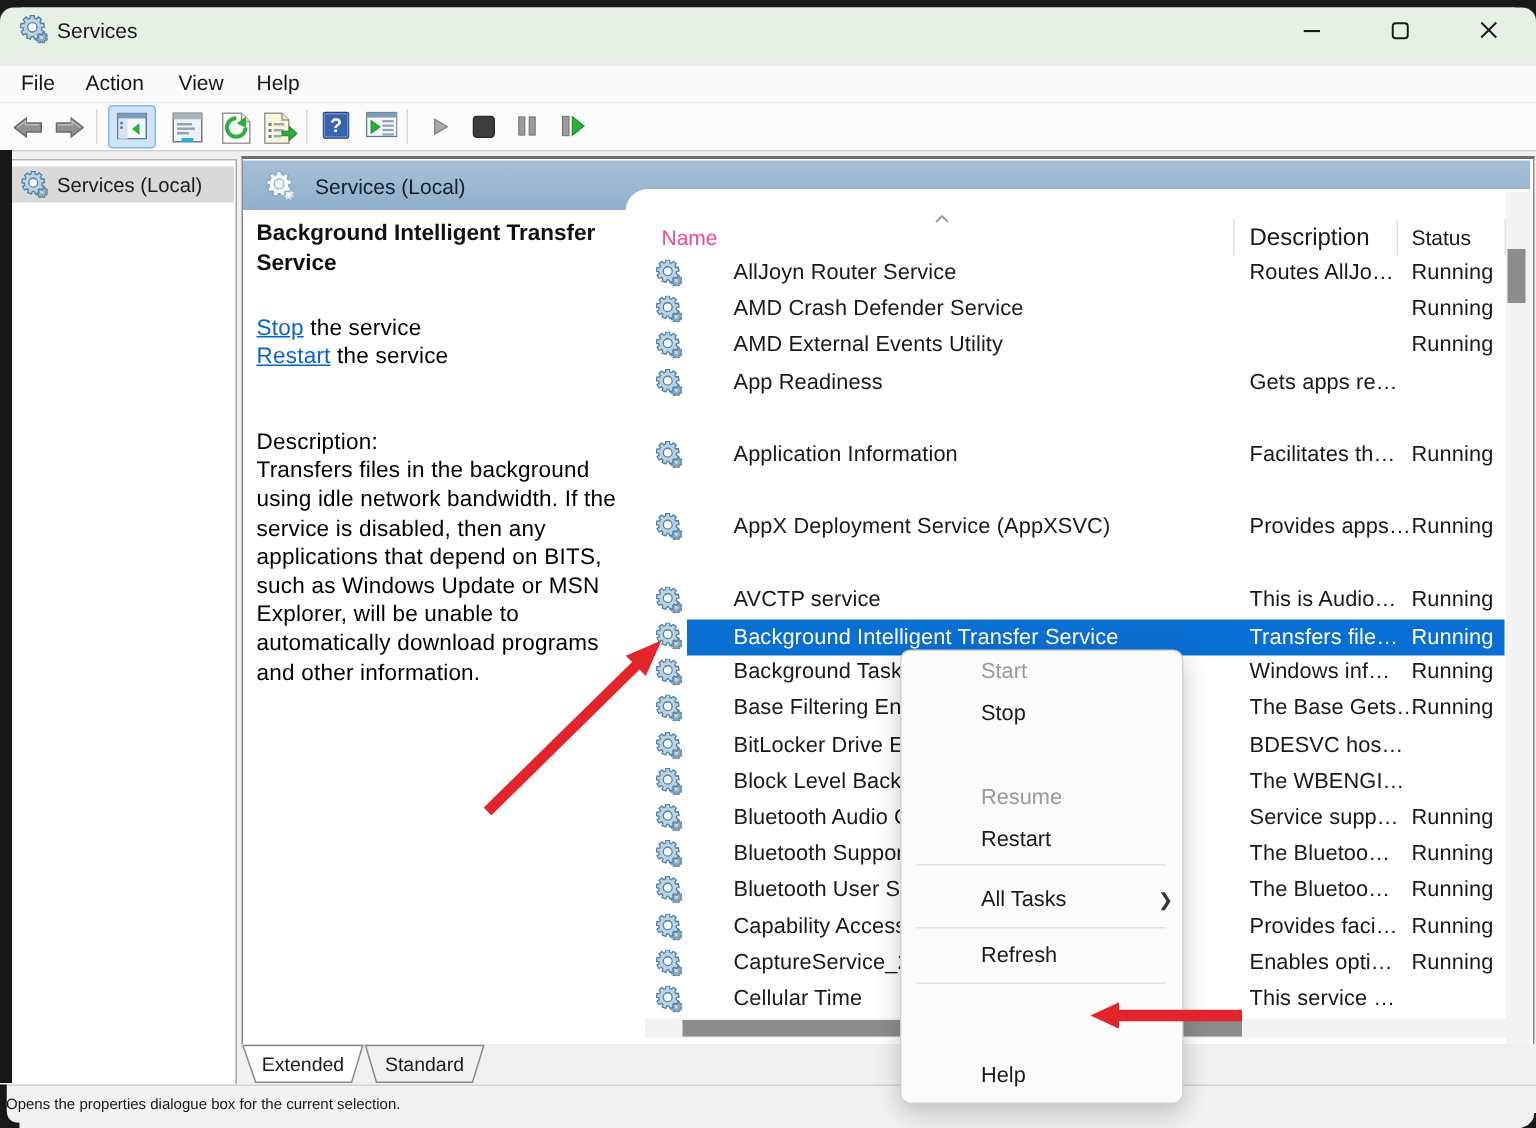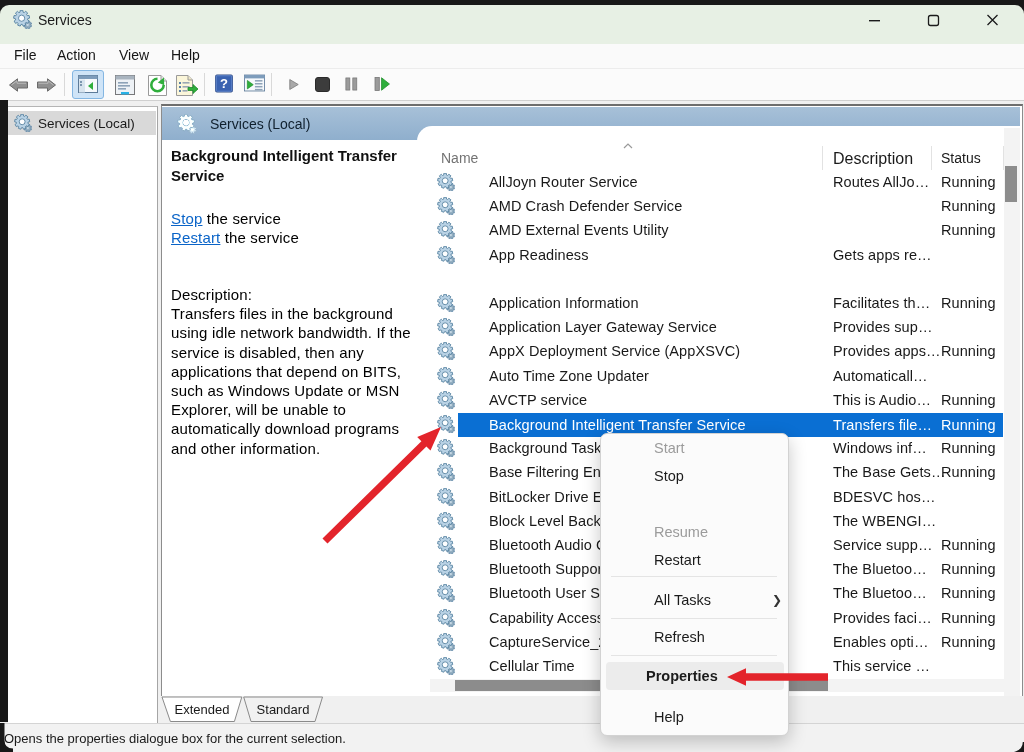--- a/index.html
+++ b/index.html
@@ -25,21 +25,21 @@
   #rpane{left:161px;top:104px;width:860px;height:592px;background:#ffffff;
          border-top:2px solid #6e6e6e;border-left:1px solid #8c8c8c;border-right:1px solid #8c8c8c;border-bottom:1px solid #8c8c8c;}
   #band{left:0;top:1px;width:858px;height:33px;background:linear-gradient(#a7c0d8,#8fafcd);}
   #bandlabel{left:48px;top:10px;font-size:14px;color:#10202e;}
   #whitebox{left:255px;top:20px;width:603px;height:550px;background:#ffffff;border-top-left-radius:15px;}
   #dtitle{left:9px;top:40px;width:262px;font-size:15px;font-weight:bold;color:#111;line-height:20px;}
   #dlinks{left:9px;top:103px;font-size:15px;letter-spacing:0.15px;line-height:19px;}
   #dtext{left:9px;top:179px;font-size:15px;letter-spacing:0.15px;line-height:19.2px;}
   a.lnk{color:#0a64c8;text-decoration:underline;}
   
-  #hdr-name{left:279px;top:44px;font-size:14px;color:#737373;}
+  #hdr-name{left:279px;top:44px;font-size:14px;color:#ec4899;}
   #hdr-desc{left:671px;top:44px;font-size:16px;color:#1a1a1a;}
   #hdr-status{left:779px;top:44px;font-size:14px;color:#1a1a1a;}
   .hsep{position:absolute;top:40px;width:1px;height:24px;background:#e2e2e2;}
   #rows{left:0px;top:64px;width:858px;height:513px;overflow:hidden;}
   .row{position:absolute;left:0;width:858px;height:24.2px;font-size:14.5px;letter-spacing:0.09px;color:#191919;}
   .row .nm{position:absolute;left:300px;top:4px;white-space:nowrap;margin-left:27px;}
   .row .ds{position:absolute;left:671px;top:4px;white-space:nowrap;}
   .row .st{position:absolute;left:779px;top:4px;white-space:nowrap;}
   .row svg.gear{position:absolute;left:275px;top:3px;}
   .rowsel{position:absolute;left:296px;top:1px;width:545px;height:24px;background:#0a6fd3;}
@@ -49,21 +49,21 @@
   .rowsel .st{left:483px;}
   
   #vsb{left:842px;top:22px;width:16px;height:655px;background:#f3f3f3;}
   #vthumb{left:1px;top:38px;width:12px;height:36px;background:#8c8c8c;}
   #hsb{left:268px;top:573px;width:574px;height:13px;background:#f3f3f3;}
   #hthumb{left:25px;top:1px;width:373px;height:11px;background:#8c8c8c;}
   
   #tabzone{left:161px;top:696px;width:863px;height:27px;background:#f0f0f0;}
   
   #statusbar{left:0;top:723px;width:1024px;height:29px;background:#f2f2f2;border-top:1px solid #d4d4d4;}
-  #statustext{left:4px;top:7px;font-size:13px;color:#1a1a1a;}
+  #statustext{left:4px;top:7px;font-size:10px;color:#1a1a1a;}
   
   #cmenu{left:600px;top:433px;width:187px;height:301px;background:#fbfbfb;
          border:1px solid #d2d2d2;border-radius:7px;box-shadow:0 6px 18px rgba(0,0,0,.22);}
   .mi{position:absolute;left:13px;width:173px;height:28px;line-height:28px;font-size:14.5px;color:#1b1b1b;}
   .mi span.subarr{left:158px;top:0px;font-size:12px;color:#333;}
   .mi span{position:absolute;left:40px;top:0px;}
   .mi.dis span{color:#9b9b9b;}
   .msep{position:absolute;left:10px;width:166px;height:1px;background:#e4e4e4;}
   #mi-prop{background:#ececec;border-radius:4px;left:5px;width:178px;}
   #mi-prop span{font-weight:bold;}
@@ -237,43 +237,27 @@
         <span class="st"></span>
       </div>
 <div class="row" style="top:121.0px;">
         <svg class="gear" width="18" height="18" viewBox="0 0 19 19">
           <use href="#gearsym"></use>
         </svg>
         <span class="nm">Application Information</span>
         <span class="ds">Facilitates th…</span>
         <span class="st">Running</span>
       </div>
-<div class="row" style="top:145.2px;">
-        <svg class="gear" width="18" height="18" viewBox="0 0 19 19">
-          <use href="#gearsym"></use>
-        </svg>
-        <span class="nm">Application Layer Gateway Service</span>
-        <span class="ds">Provides sup…</span>
-        <span class="st"></span>
-      </div>
 <div class="row" style="top:169.4px;">
         <svg class="gear" width="18" height="18" viewBox="0 0 19 19">
           <use href="#gearsym"></use>
         </svg>
         <span class="nm">AppX Deployment Service (AppXSVC)</span>
         <span class="ds">Provides apps…</span>
         <span class="st">Running</span>
-      </div>
-<div class="row" style="top:193.6px;">
-        <svg class="gear" width="18" height="18" viewBox="0 0 19 19">
-          <use href="#gearsym"></use>
-        </svg>
-        <span class="nm">Auto Time Zone Updater</span>
-        <span class="ds">Automaticall…</span>
-        <span class="st"></span>
       </div>
 <div class="row" style="top:217.8px;">
         <svg class="gear" width="18" height="18" viewBox="0 0 19 19">
           <use href="#gearsym"></use>
         </svg>
         <span class="nm">AVCTP service</span>
         <span class="ds">This is Audio…</span>
         <span class="st">Running</span>
       </div>
 <div class="row" style="top:242.0px;">
@@ -394,23 +378,20 @@
   <div class="msep" style="top:142px;"></div>
   <div class="mi" style="top:152px;">
       <span>All Tasks</span>
       <span class="subarr">❯</span>
     </div>
   <div class="msep" style="top:184px;"></div>
   <div class="mi" style="top:189px;">
       <span>Refresh</span>
     </div>
   <div class="msep" style="top:221px;"></div>
-  <div class="mi" id="mi-prop" style="top:228px;">
-      <span>Properties</span>
-    </div>
   <div class="mi" style="top:269px;">
       <span>Help</span>
     </div>
 </div>
 <svg class="abs" style="left:0;top:0;pointer-events:none;" width="1024" height="752" viewBox="0 0 1024 752">
   <polygon points="162,697 241.8,697 234.4,721.5 170.4,721.5" fill="#ffffff" stroke="#8a8a8a"></polygon>
   <polygon points="243.7,697 322.5,697 315,721.5 251,721.5" fill="#f1f1f1" stroke="#8a8a8a"></polygon>
   <text x="202" y="714" font-size="13" fill="#1a1a1a" text-anchor="middle">Extended</text>
   <text x="283" y="714" font-size="13" fill="#1a1a1a" text-anchor="middle">Standard</text>
   <polygon points="322.5,538.4 421.4,441.3 417.2,437.1 441,427 430.5,450.6 426.4,446.4 327.5,543.6" fill="#e3242b"></polygon>

